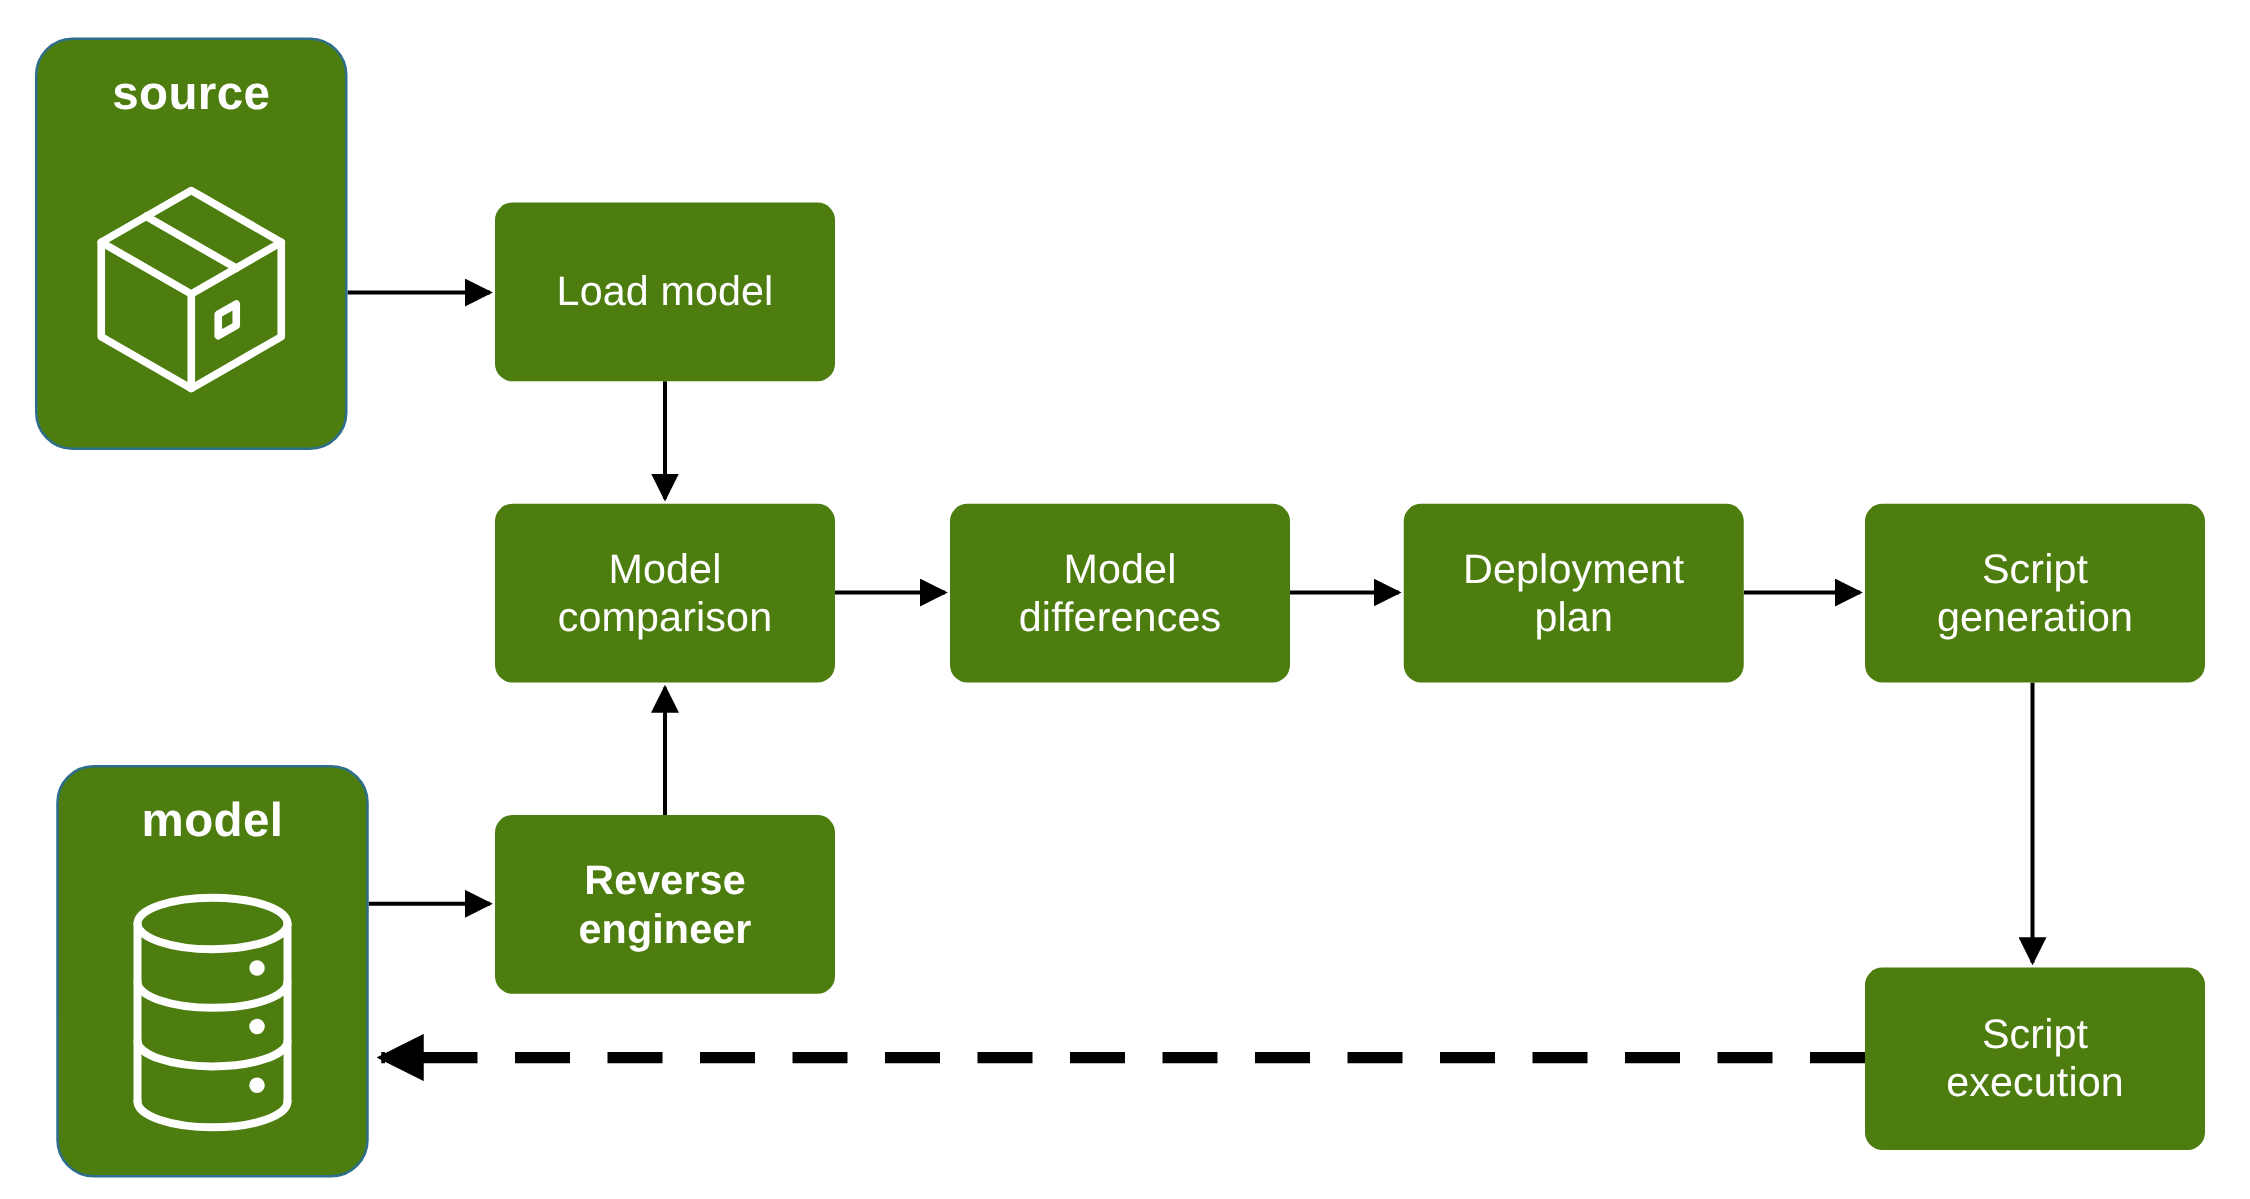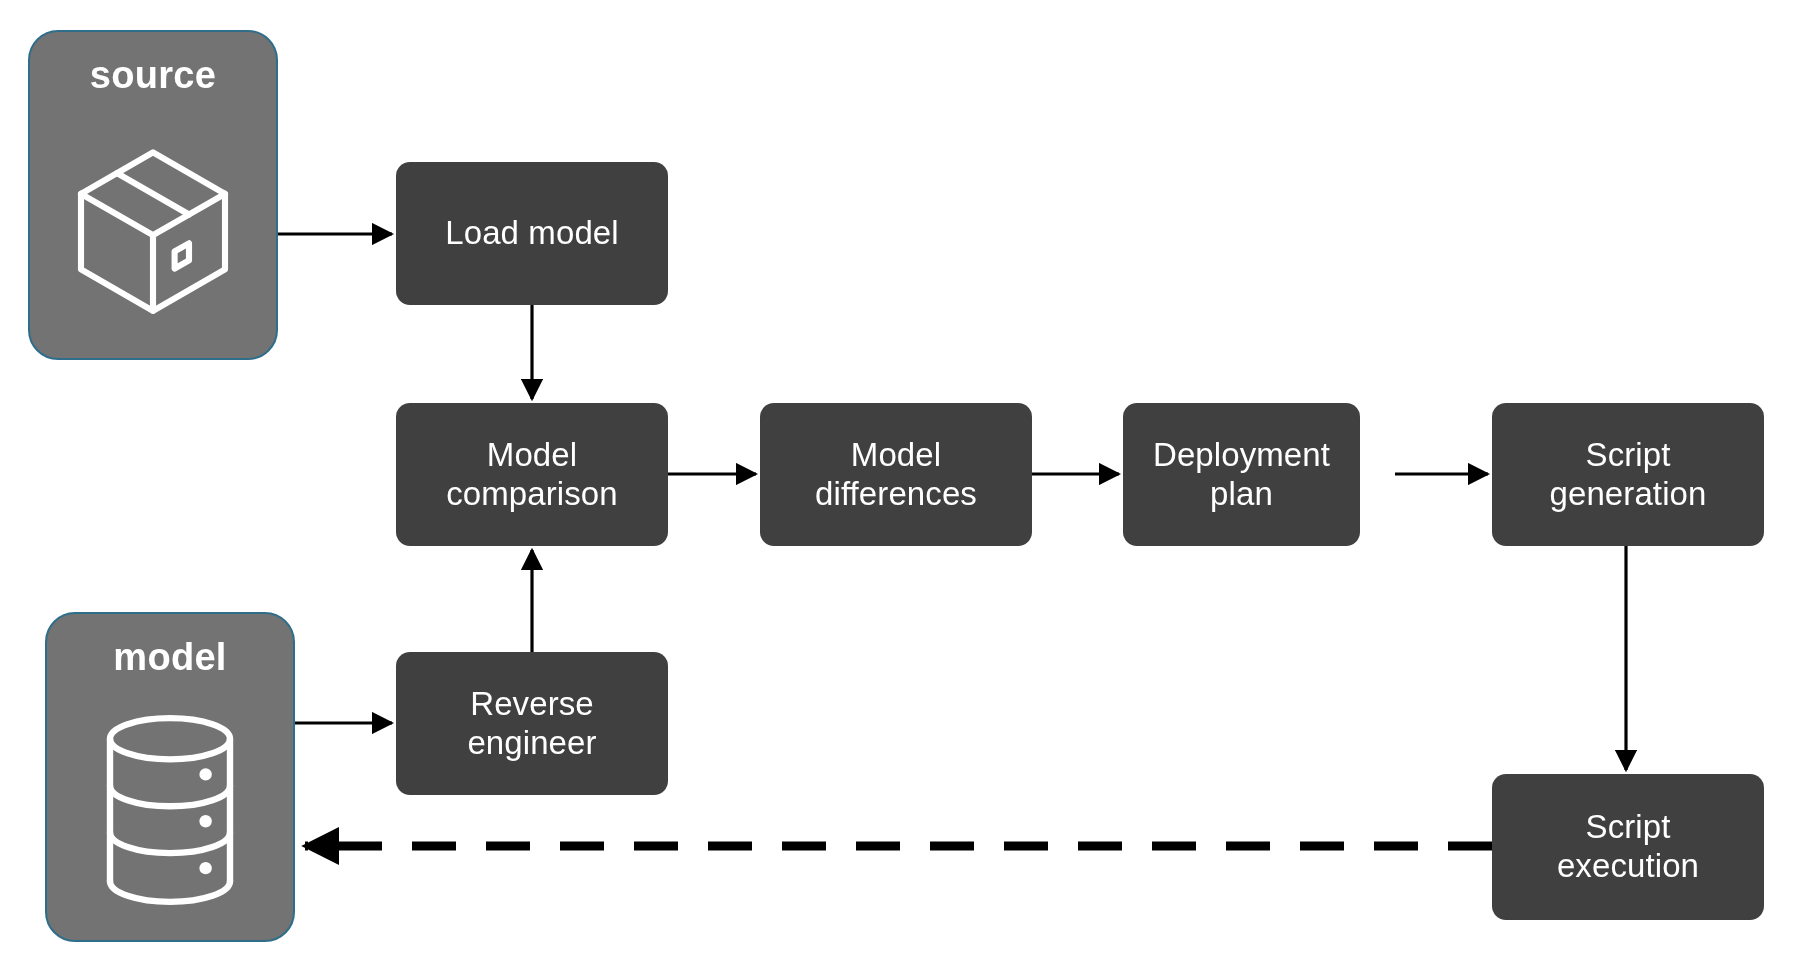--- a/index.html
+++ b/index.html
@@ -29,33 +29,33 @@
   .node {
     position: absolute;
     box-sizing: border-box;
     display: flex;
     align-items: center;
     justify-content: center;
     text-align: center;
     color: #ffffff;
   }
   .proc {
-    background: #404040;
+    background: #4d7c0f;
     border-radius: 14px;
     font-size: 33px;
     font-weight: 400;
     line-height: 1.17;
     letter-spacing: 0.1px;
   }
   .proc .label {
     padding: 0 10px;
     white-space: pre-line;
   }
   .endpoint {
-    background: #737373;
+    background: #4d7c0f;
     border: 2px solid #2E6E8A;
     border-radius: 30px;
     flex-direction: column;
     justify-content: flex-start;
   }
   .endpoint .title {
     font-size: 38px;
     font-weight: bold;
     letter-spacing: 0.3px;
     margin-top: 22px;
@@ -152,31 +152,31 @@
   <div class="node proc" style="left:396px; top:403px; width:272px; height:143px;">
     <span class="label">Model
 comparison</span>
   </div>
 
   <div class="node proc" style="left:760px; top:403px; width:272px; height:143px;">
     <span class="label">Model
 differences</span>
   </div>
 
-  <div class="node proc" style="left:1123px; top:403px; width:237px; height:143px;">
+  <div class="node proc" style="left:1123px; top:403px; width:272px; height:143px;">
     <span class="label">Deployment
 plan</span>
   </div>
 
   <div class="node proc" style="left:1492px; top:403px; width:272px; height:143px;">
     <span class="label">Script
 generation</span>
   </div>
 
-  <div class="node proc" style="left:396px; top:652px; width:272px; height:143px;">
+  <div class="node proc" style="left:396px; top:652px; width:272px; height:143px;font-weight:bold;">
     <span class="label">Reverse
 engineer</span>
   </div>
 
   <div class="node proc" style="left:1492px; top:774px; width:272px; height:146px;">
     <span class="label">Script
 execution</span>
   </div>
 
 </div>

